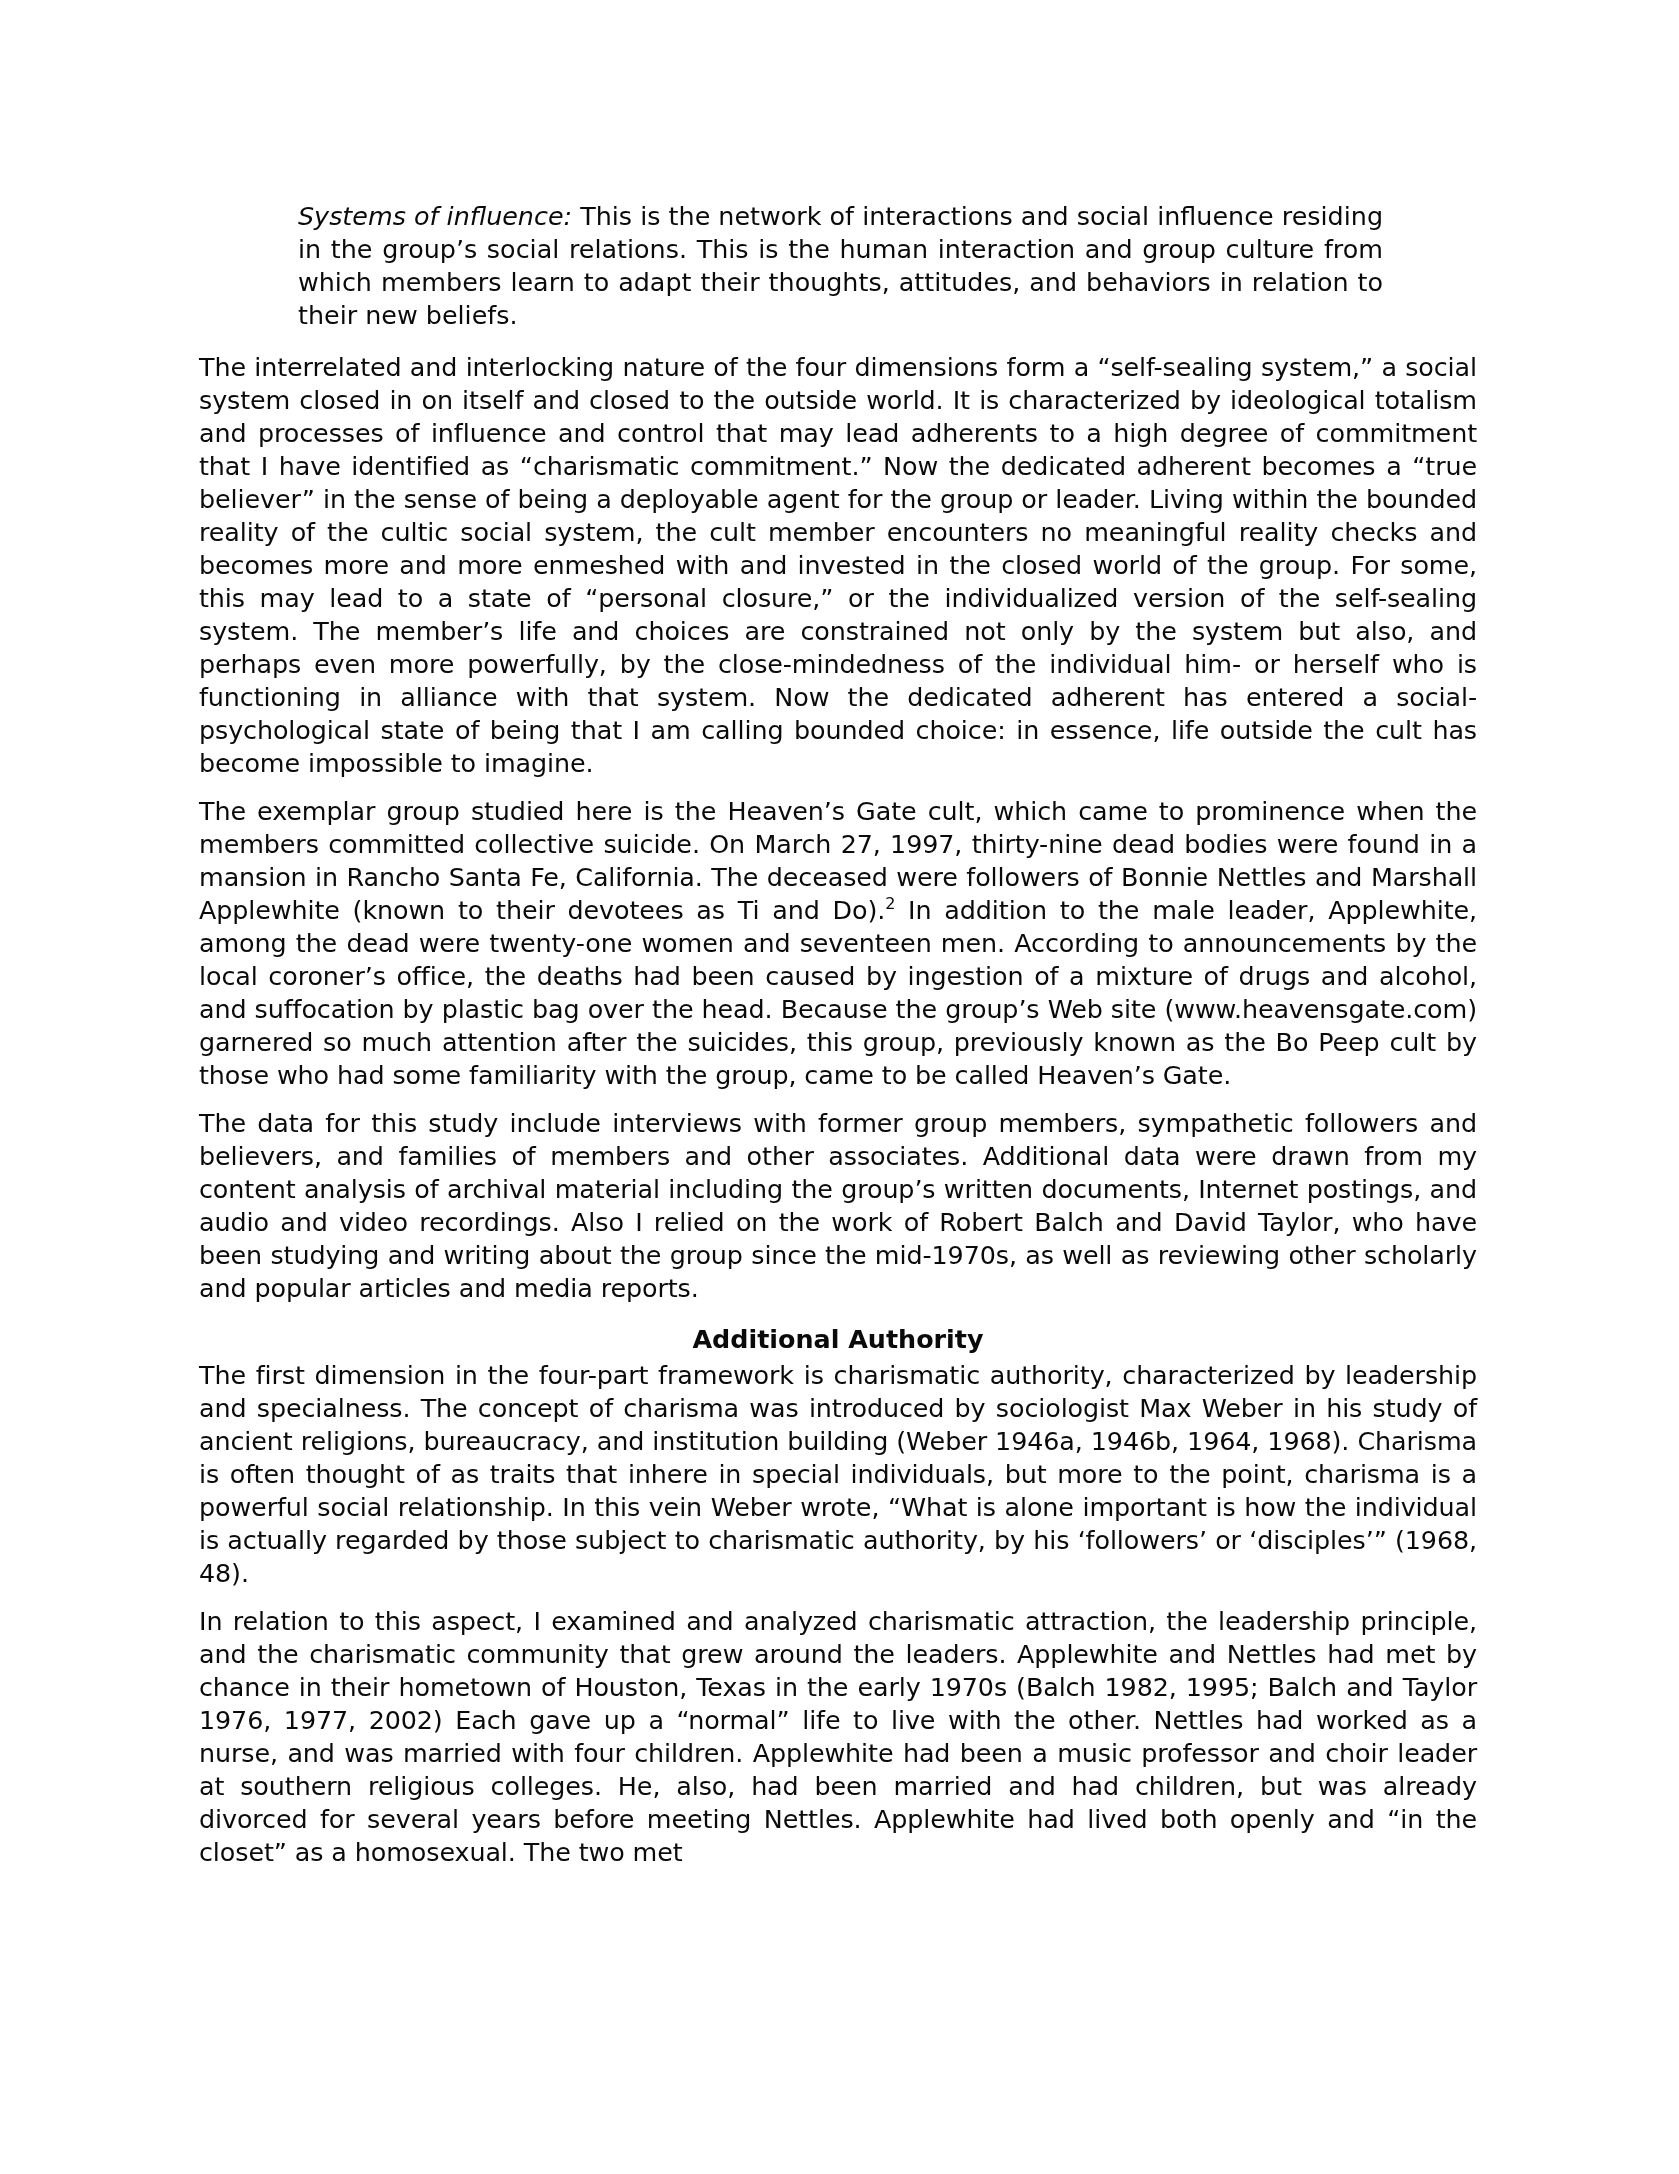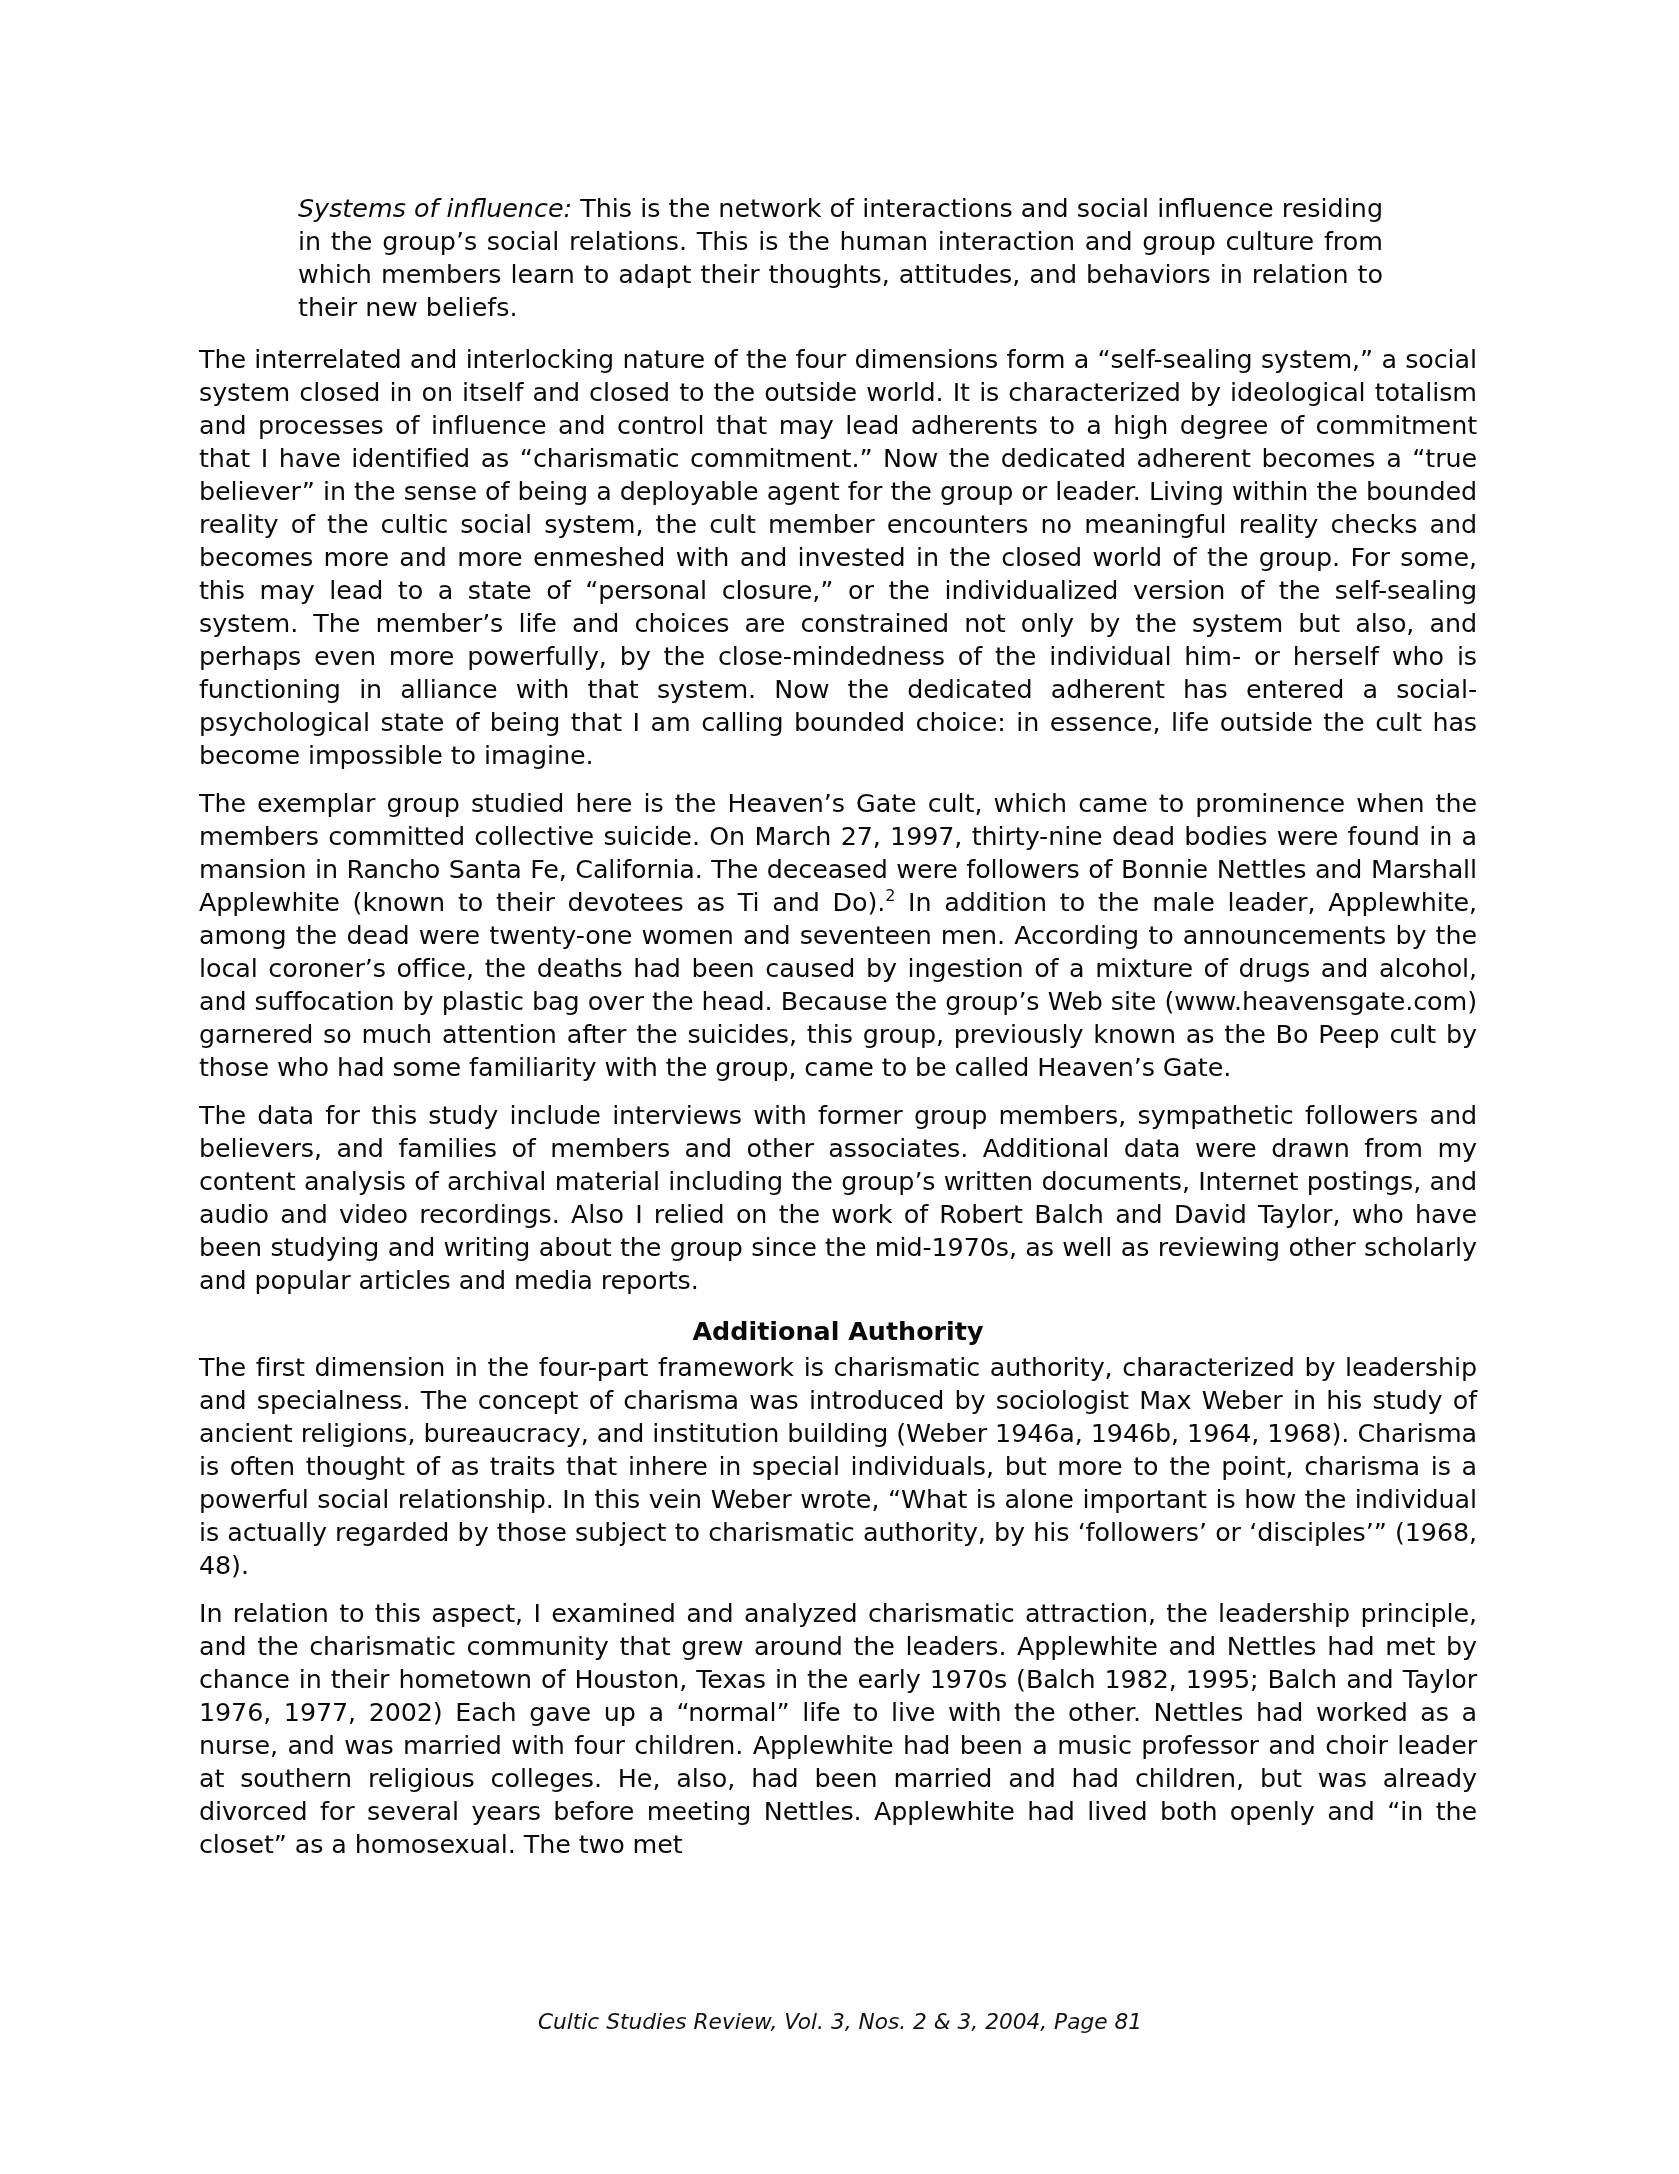--- a/index.html
+++ b/index.html
@@ -19,21 +19,21 @@
     position: absolute;
     left: 0;
     top: 0;
     width: 1680px;
     height: 2174px;
     background: #ffffff;
   }
   .body-text {
     position: absolute;
     left: 199px;
-    top: 192px;
+    top: 200px;
     width: 1278px;
   }
   .block-quote {
     margin: 0 0 0 99px;
     width: 1085px;
     font-size: 25.4px;
     line-height: 33px;
     text-align: justify;
     text-align-last: left;
   }
@@ -93,15 +93,14 @@
     <p class="para">The data for this study include interviews with former group members, sympathetic followers and believers, and families of members and other associates. Additional data were drawn from my content analysis of archival material including the group’s written documents, Internet postings, and audio and video recordings. Also I relied on the work of Robert Balch and David Taylor, who have been studying and writing about the group since the mid-1970s, as well as reviewing other scholarly and popular articles and media reports.</p>
 
     <h2 class="section-heading">Additional Authority</h2>
 
     <p class="para">The first dimension in the four-part framework is charismatic authority, characterized by leadership and specialness. The concept of charisma was introduced by sociologist Max Weber in his study of ancient religions, bureaucracy, and institution building (Weber 1946a, 1946b, 1964, 1968). Charisma is often thought of as traits that inhere in special individuals, but more to the point, charisma is a powerful social relationship. In this vein Weber wrote, “What is alone important is how the individual is actually regarded by those subject to charismatic authority, by his ‘followers’ or ‘disciples’” (1968, 48).</p>
 
     <p class="para">In relation to this aspect, I examined and analyzed charismatic attraction, the leadership principle, and the charismatic community that grew around the leaders. Applewhite and Nettles had met by chance in their hometown of Houston, Texas in the early 1970s (Balch 1982, 1995; Balch and Taylor 1976, 1977, 2002) Each gave up a “normal” life to live with the other. Nettles had worked as a nurse, and was married with four children. Applewhite had been a music professor and choir leader at southern religious colleges. He, also, had been married and had children, but was already divorced for several years before meeting Nettles. Applewhite had lived both openly and “in the closet” as a homosexual. The two met</p>
 
   </div>
 
-  <div class="footer">Cultic Studies Review, Vol. 3, Nos. 2 &amp; 3, 2004, Page 81</div>
 </div>
 
 
 </body></html>

